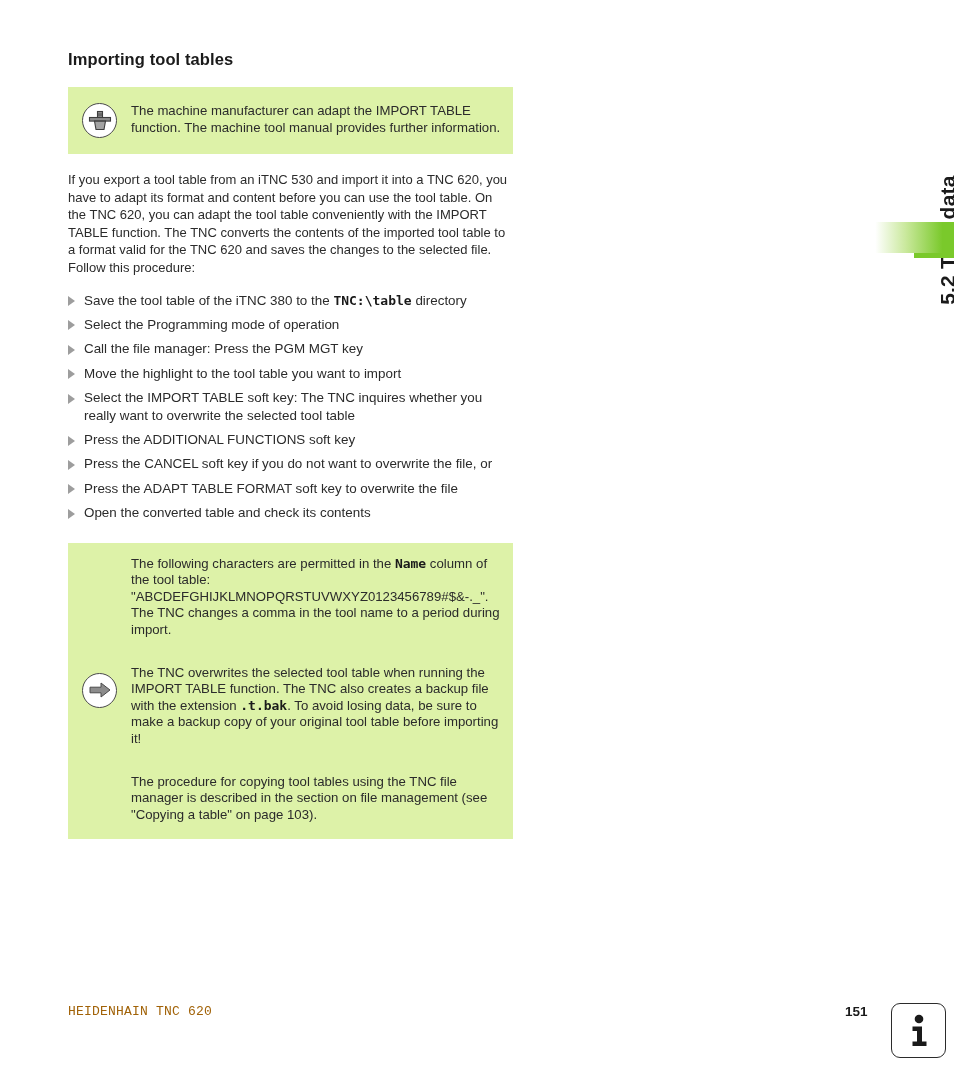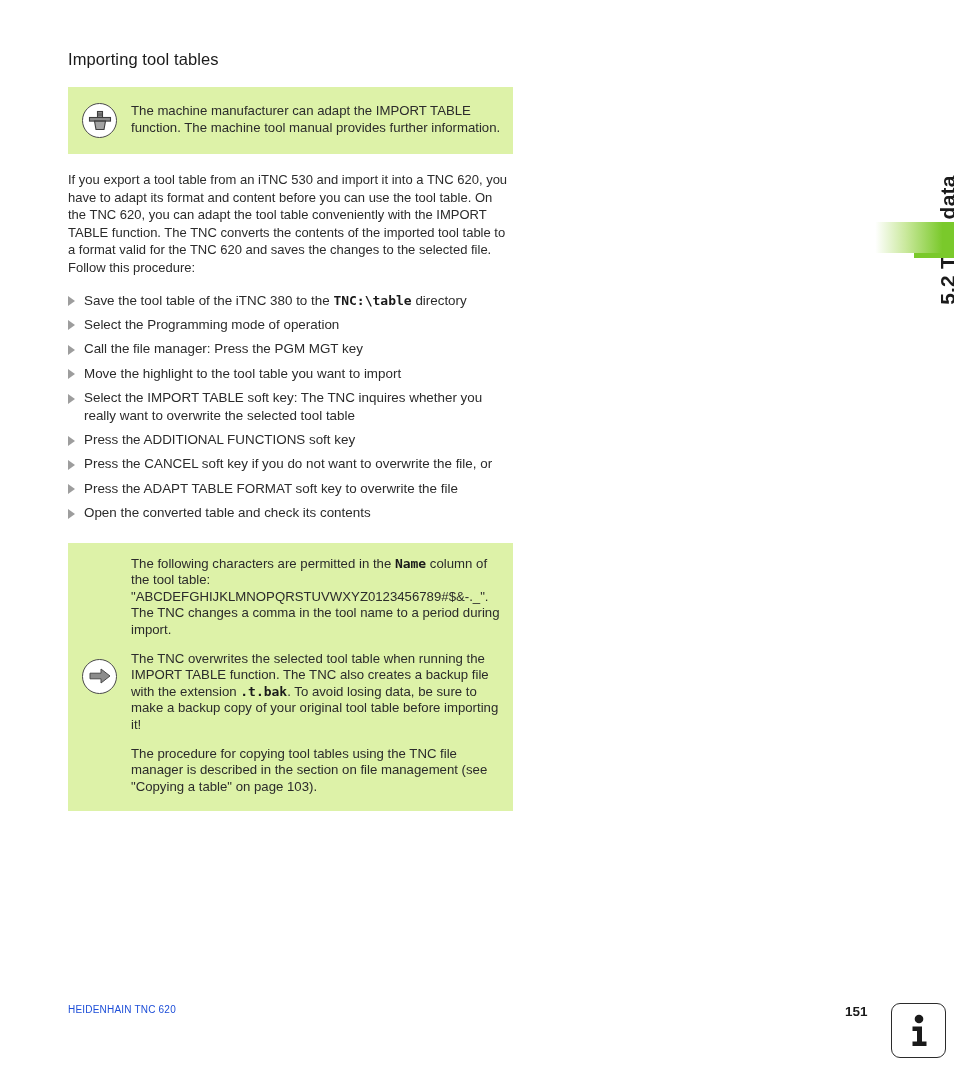--- a/index.html
+++ b/index.html
@@ -56,21 +56,21 @@
   
   .content {
     position: absolute;
     left: 68px;
     top: 0;
     width: 445px;
   }
 
   h1.page-heading {
     font-size: 16.5px;
-    font-weight: normal;
+    font-weight: bold;
     color: #1a1a1a;
     margin: 0;
     padding: 50px 0 0 0;
     letter-spacing: 0.1px;
   }
 
   
   .note-box {
     background: #ddf2a8;
     display: flex;
@@ -96,21 +96,21 @@
   .note-body {
     flex: 1;
     font-size: 13.2px;
     line-height: 16.6px;
     color: #2b2b2b;
   }
   .note-body p {
     margin: 0;
   }
   .note-body p + p {
-    margin-top: 12px;
+    margin-top: 26px;
   }
 
   
   .icon-circle {
     width: 35px;
     height: 35px;
     border-radius: 50%;
     background: #ffffff;
     border: 1.6px solid #4a4a4a;
     display: flex;
@@ -157,23 +157,24 @@
     font-weight: bold;
     font-size: 13px;
     color: #1a1a1a;
   }
 
   
   .footer-left {
     position: absolute;
     left: 68px;
     top: 1004px;
-    font-size: 10px;
-    color: #1d4ed8;
+    font-size: 13px;
+    color: #a16207;
     letter-spacing: 0.2px;
+    font-family: Liberation Mono, monospace;
   }
   .page-number {
     position: absolute;
     left: 845px;
     top: 1004px;
     font-size: 13.5px;
     font-weight: bold;
     color: #1a1a1a;
   }
   .info-badge {

